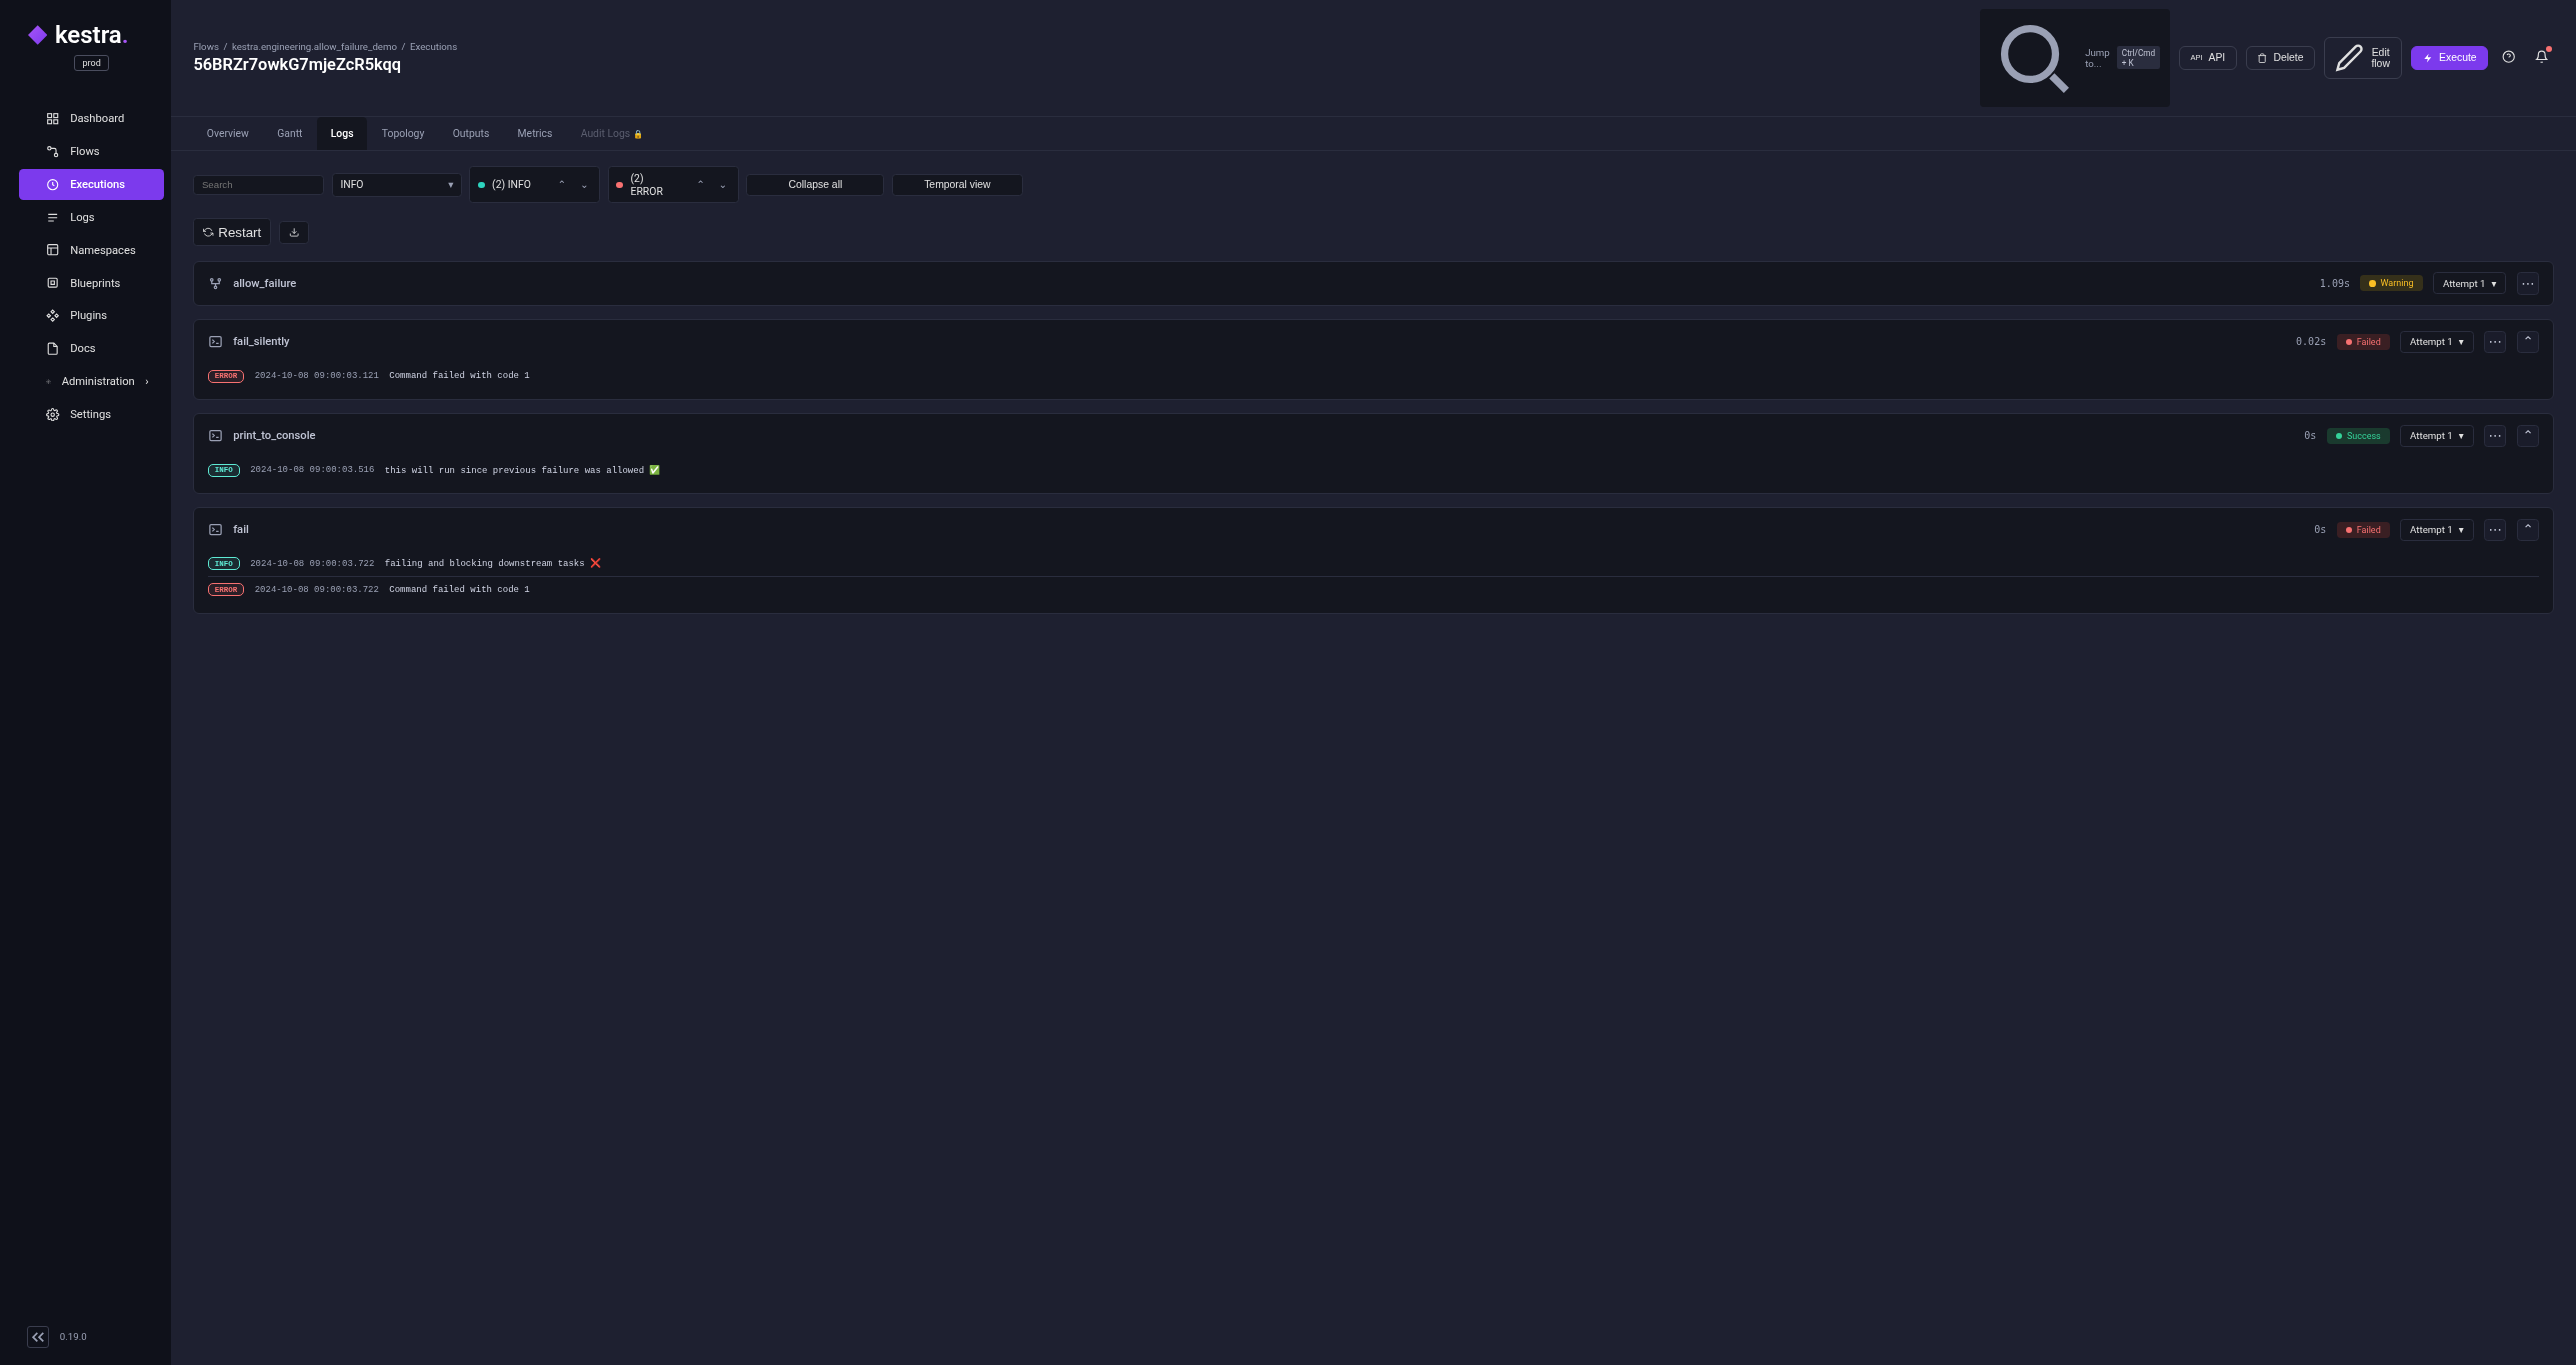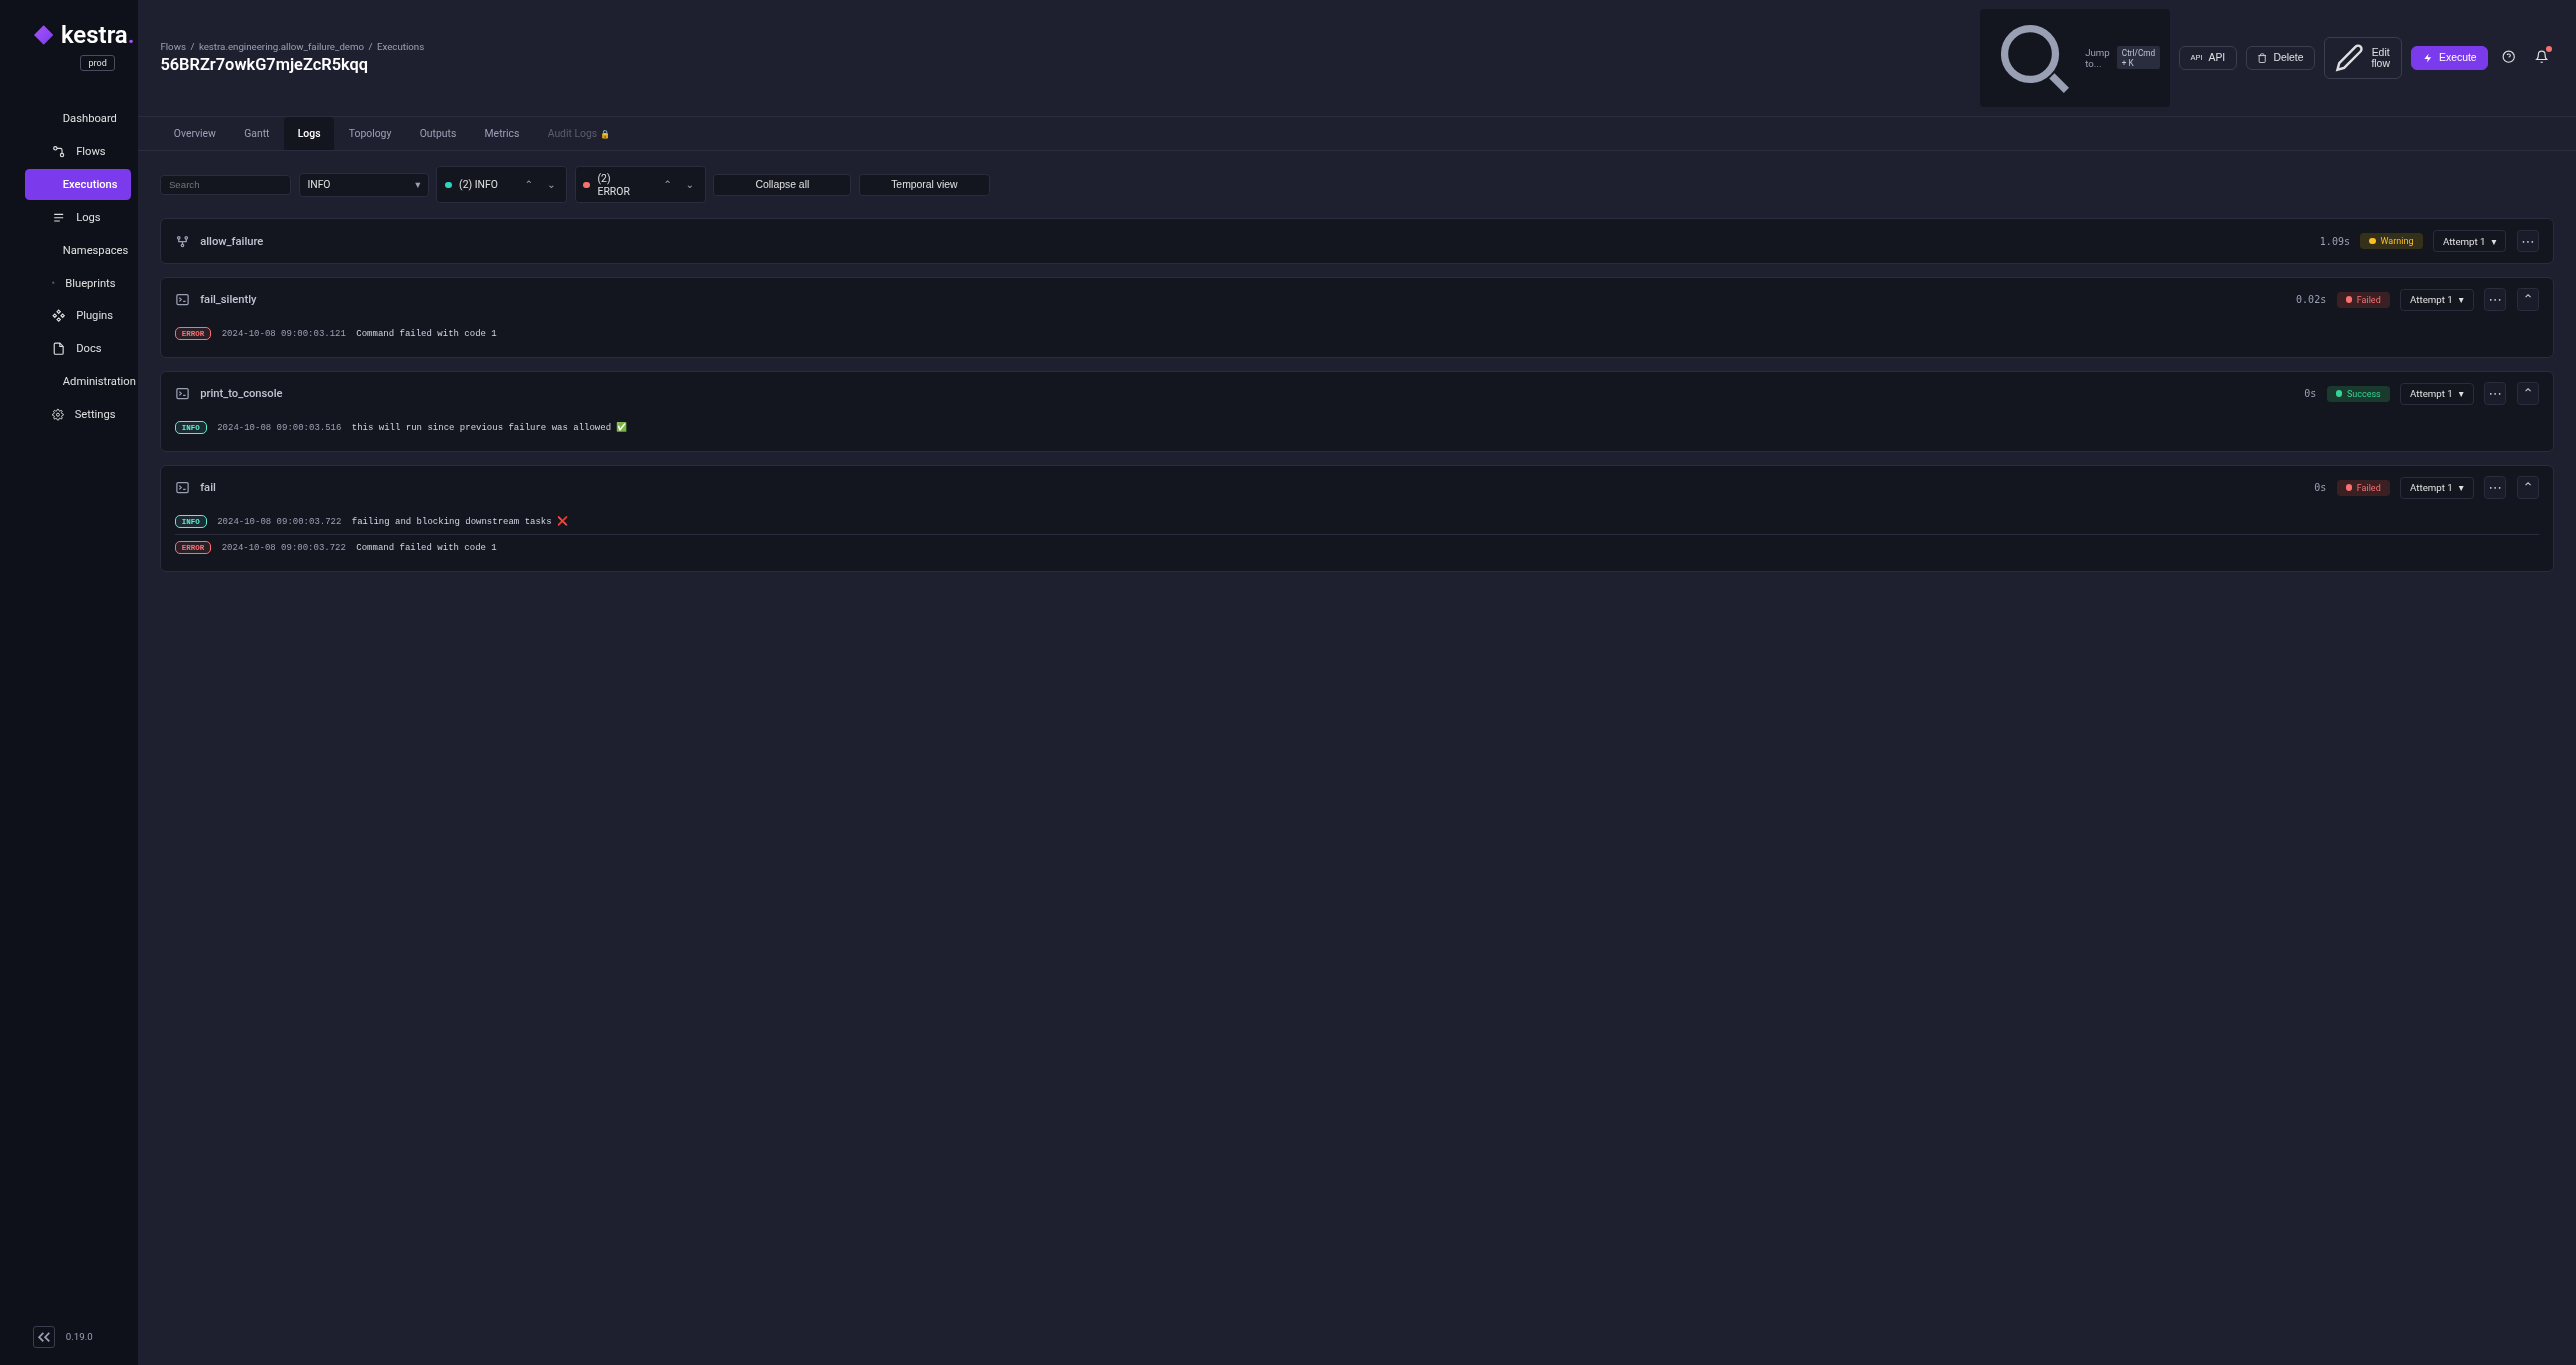--- a/index.html
+++ b/index.html
@@ -7,26 +7,25 @@
   font-family: -apple-system, BlinkMacSystemFont, 'Segoe UI', Roboto, sans-serif;
   background: #1a1c2a;
   color: #e0e0e0;
   font-size: 10.4px;
   width: 2576px;
   height: 1366px;
   transform-origin: top left;
 }
 .app { display: flex; height: 100%; }
 .sidebar {
-  width: 138px;
+  width: 171px;
   background: #0f111a;
   display: flex;
   flex-direction: column;
   flex-shrink: 0;
-  padding-left: 6px;
 }
 .logo-area { padding: 21px 0 9px 28px; }
 .logo { display: flex; align-items: center; gap: 7.5px; }
 .logo-icon {
   width: 19.4px; height: 19.4px;
   background: linear-gradient(135deg, #a855f7, #7c3aed);
   clip-path: polygon(50% 0, 100% 50%, 50% 100%, 0 50%);
 }
 .logo-text { font-size: 24px; font-weight: 600; color: #fff; }
 .logo-dot { color: #a855f7; }
@@ -460,20 +459,34 @@
             <div class="filter-chip" style="width: 131px;">
               <span class="dot dot-error"></span>
               <span>(2) ERROR</span>
               <span style="flex:1"></span>
               <span class="icon-chev-btn">⌃</span>
               <span class="icon-chev-btn">⌄</span>
             </div>
           </div>
         <button class="outline-btn" style="width:138px">Collapse all</button>
         <button class="outline-btn" style="width:131px">Temporal view</button>
+      </div>
+      <div class="toolbar-row" style="margin-top:7.5px">
+        <button class="icon-btn">
+          <svg viewBox="0 0 24 24" width="10.4" height="10.4" fill="none" stroke="currentColor" stroke-width="2">
+              <path d="M1 4v6h6M23 20v-6h-6"></path>
+              <path d="M20.5 9A9 9 0 005.6 5.6L1 10m22 4l-4.6 4.4A9 9 0 013.5 15"></path>
+            </svg>
+          <span>Restart</span>
+        </button>
+        <button class="icon-btn">
+          <svg viewBox="0 0 24 24" width="10.4" height="10.4" fill="none" stroke="currentColor" stroke-width="2">
+              <path d="M21 15v4a2 2 0 01-2 2H5a2 2 0 01-2-2v-4M7 10l5 5 5-5M12 15V3"></path>
+            </svg>
+        </button>
       </div>
     </div>
 
     <div class="logs-area" id="logs">
         <div class="log-card">
     <div class="log-header">
       <span class="task-icon">
               <svg viewBox="0 0 24 24" fill="none" stroke="currentColor" stroke-width="2">
                 <circle cx="6" cy="6" r="2"></circle>
                 <circle cx="18" cy="6" r="2"></circle>

